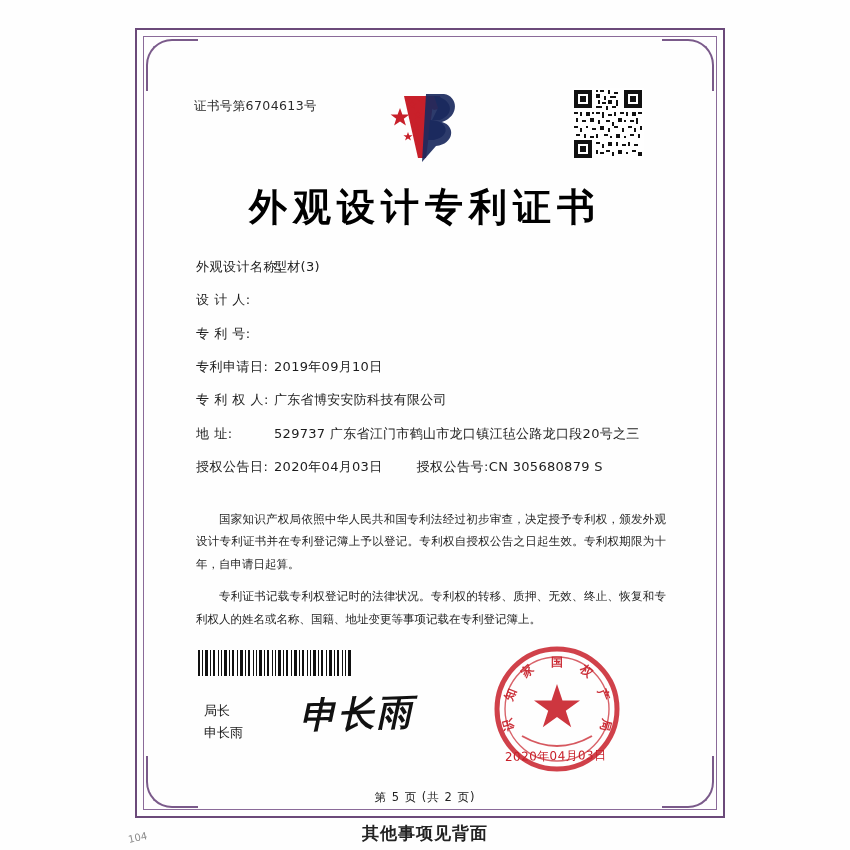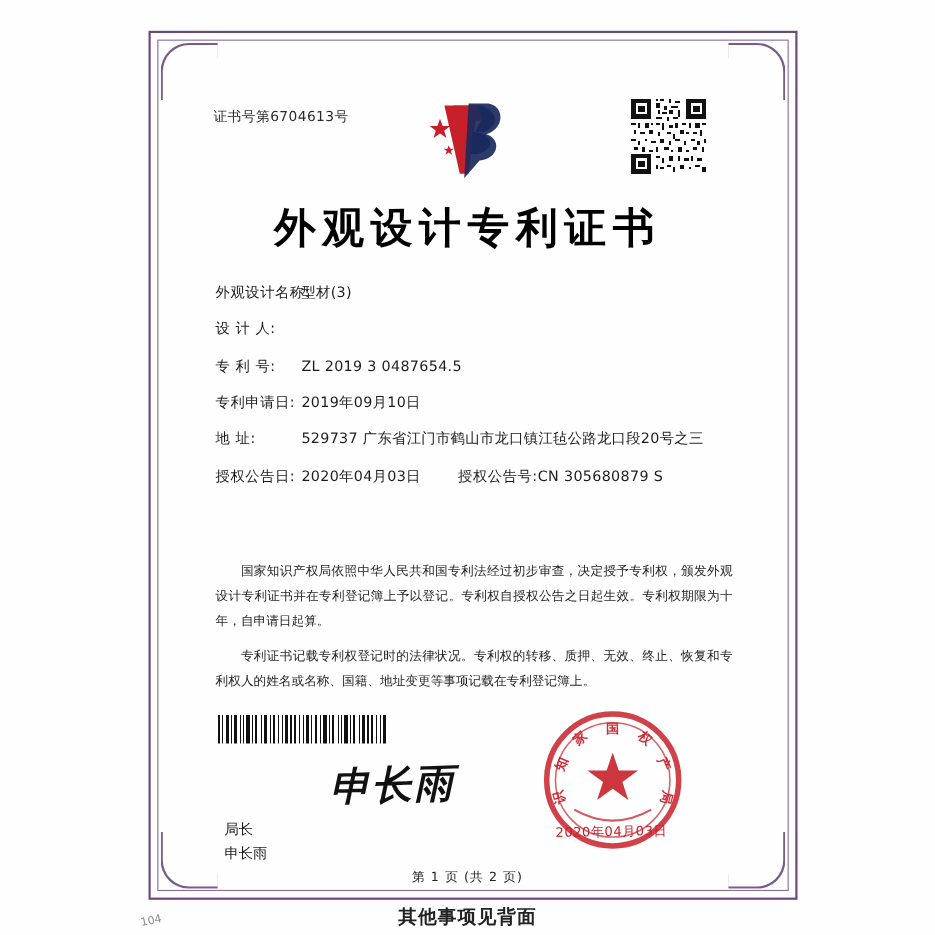--- a/index.html
+++ b/index.html
@@ -134,21 +134,20 @@
     width: 158px; height: 26px;
   }
 
   
   .sig-label {
     position: absolute;
     left: 204px; top: 700px;
     font-size: 13px;
     line-height: 1.7;
     color: #1a1a1a;
-    margin-top: 44px;
   }
   .sig-script {
     position: absolute;
     left: 300px; top: 690px;
     font-family: "DejaVu Serif", serif;
     font-size: 36px;
     font-style: italic;
     font-weight: bold;
     color: #111;
     letter-spacing: 2px;
@@ -324,25 +323,28 @@
   <div class="fields">
     <div class="field-row">
       <span class="field-label w1">外观设计名称:</span>
       <span class="field-value">型材(3)</span>
     </div>
     <div class="field-row">
       <span class="field-label w1">设 计 人:</span>
     </div>
     <div class="field-row">
       <span class="field-label w1">专 利 号:</span>
-      <span class="field-value">ZL 2019 3 0487654.5</span>
     </div>
     <div class="field-row">
       <span class="field-label w1">专利申请日:</span>
       <span class="field-value">2019年09月10日</span>
+    </div>
+    <div class="field-row">
+      <span class="field-label w1">专 利 权 人:</span>
+      <span class="field-value">广东省博安安防科技有限公司</span>
     </div>
     <div class="field-row">
       <span class="field-label w1">地 址:</span>
       <span class="field-value">529737 广东省江门市鹤山市龙口镇江毡公路龙口段20号之三</span>
     </div>
     <div class="field-row dual">
       <span class="field-label w2">授权公告日:</span>
       <span class="field-value">2020年04月03日</span>
       <span class="field-label">授权公告号:</span>
       <span class="field-value">CN 305680879 S</span>
@@ -422,17 +424,17 @@
         <text x="22" y="52" text-anchor="middle" transform="rotate(-68 22 52)">知</text>
         <text x="20" y="80" text-anchor="middle" transform="rotate(-105 20 80)">识</text>
         <text x="92" y="30" text-anchor="middle" transform="rotate(42 92 30)">权</text>
         <text x="108" y="52" text-anchor="middle" transform="rotate(68 108 52)">产</text>
         <text x="110" y="80" text-anchor="middle" transform="rotate(105 110 80)">局</text>
       </g>
     </svg>
   </div>
   <div class="seal-date">2020年04月03日</div>
 
-  <div class="page-num">第 1 页 (共 2 页)</div>
+  <div class="page-num">第 5 页 (共 2 页)</div>
   <div class="footnote">其他事项见背面</div>
   <div class="scan-mark">104</div>
 
 </div>
 
 </body></html>

